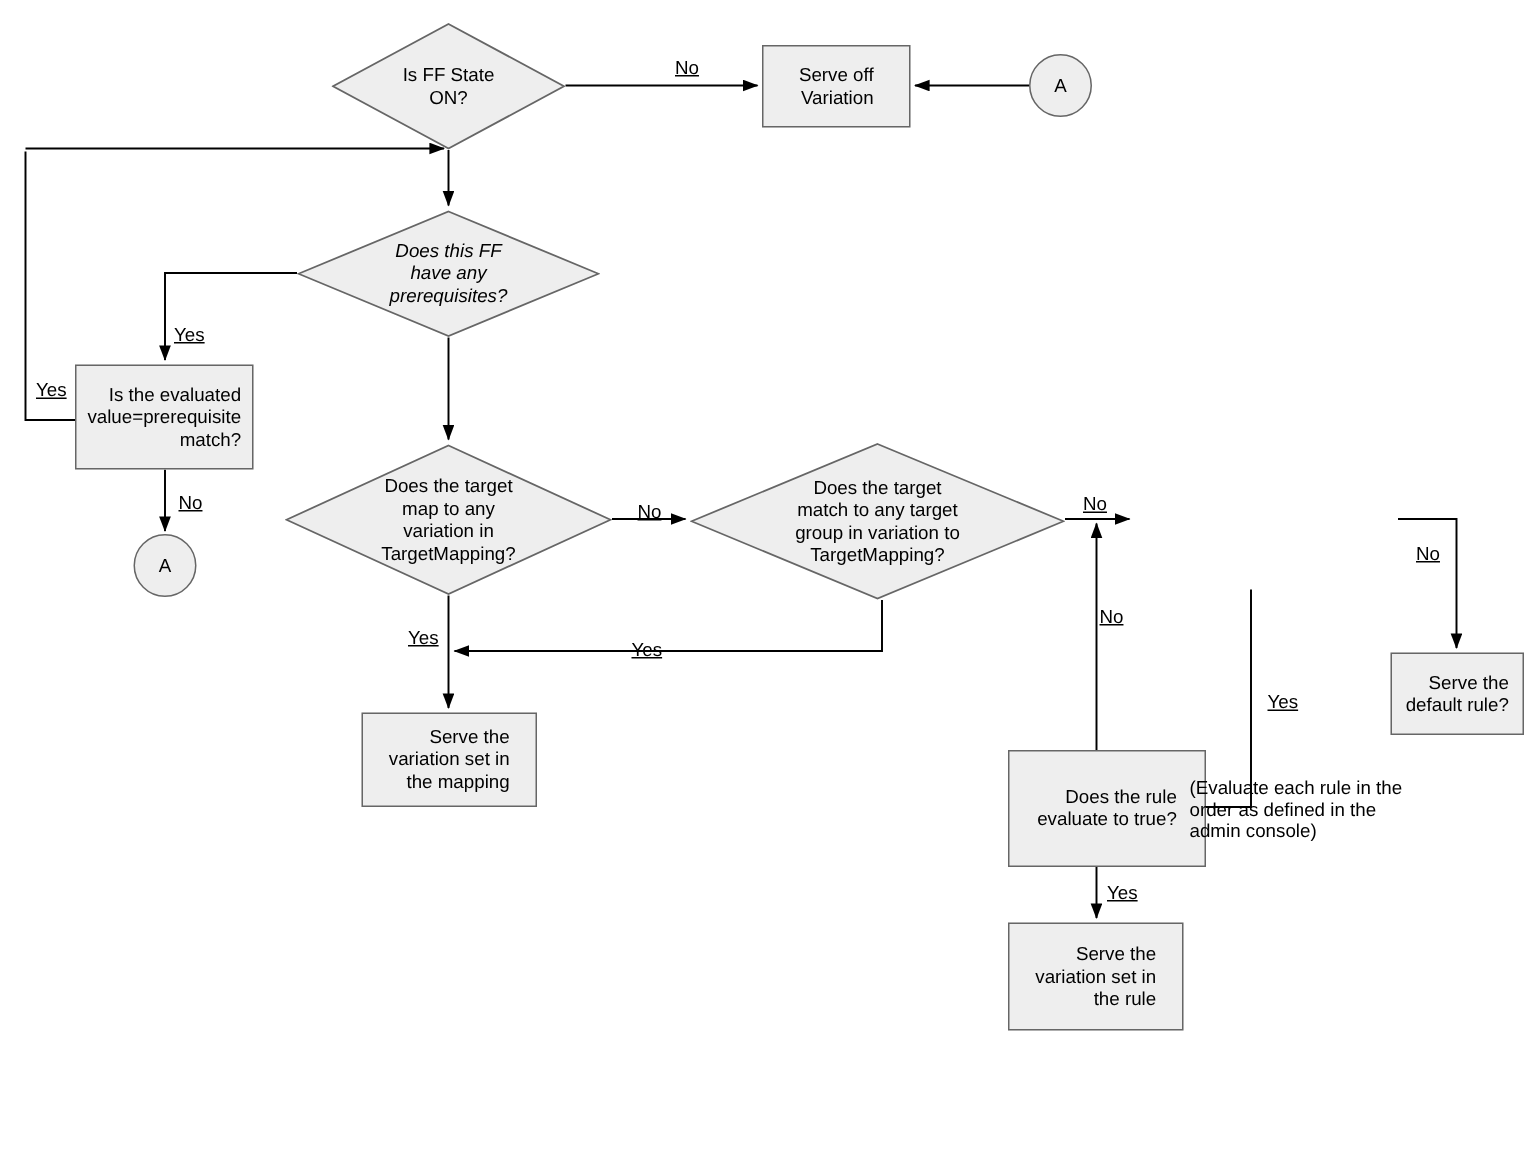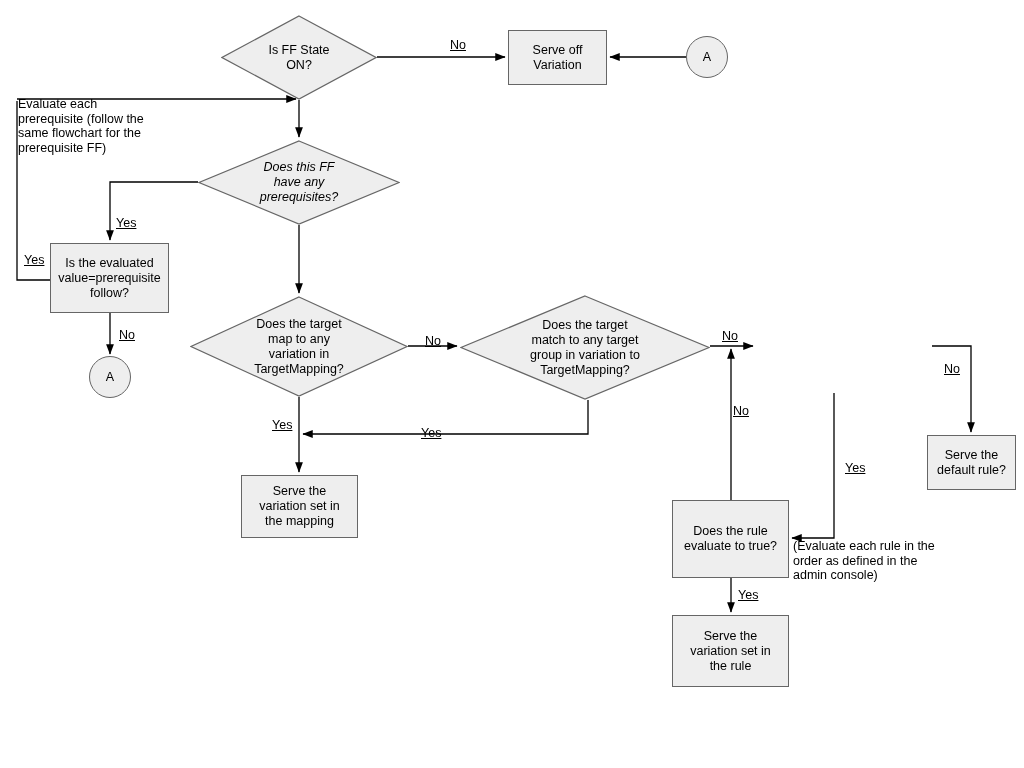--- a/index.html
+++ b/index.html
@@ -22,21 +22,21 @@
     width: 1024px;
     height: 768px;
     pointer-events: none;
   }
   .node {
     position: absolute;
     box-sizing: border-box;
     display: flex;
     align-items: center;
     justify-content: center;
-    text-align: center;
+    text-align: right;
     color: #000000;
     font-size: 12.5px;
     line-height: 15px;
   }
   .box {
     background: #eeeeee;
     border: 1px solid #666666;
   }
   .circle {
     background: #eeeeee;
@@ -140,38 +140,34 @@
 
   <div class="node box" style="left:508px; top:30px; width:99px; height:55px;">
     <span style="white-space: pre-line;">Serve off
 Variation</span>
   </div>
 
   <div class="node circle" style="left:686px; top:36px; width:42px; height:42px;">
     <span>A</span>
   </div>
 
-  <div class="note" style="left:18px; top:97px; width:190px;">Evaluate each
-prerequisite (follow the
-same flowchart for the
-prerequisite FF)</div>
 
   <div class="diamond-wrap" style="left:198px; top:140px; width:202px; height:85px;">
     <svg width="202" height="85" viewBox="0 0 202 85" xmlns="http://www.w3.org/2000/svg">
       <polygon points="101,1 201,42.5 101,84 1,42.5" fill="#eeeeee" stroke="#666666" stroke-width="1.2"></polygon>
     </svg>
     <div class="diamond-label" style="white-space: pre-line; font-style: italic;">Does this FF
 have any
 prerequisites?</div>
   </div>
 
   <div class="node box" style="left:50px; top:243px; width:119px; height:70px;">
     <span style="white-space: pre-line;">Is the evaluated
 value=prerequisite
-follow?</span>
+match?</span>
   </div>
 
   <div class="node circle" style="left:89px; top:356px; width:42px; height:42px;">
     <span>A</span>
   </div>
 
   <div class="diamond-wrap" style="left:190px; top:296px; width:218px; height:101px;">
     <svg width="218" height="101" viewBox="0 0 218 101" xmlns="http://www.w3.org/2000/svg">
       <polygon points="109,1 217,50.5 109,100 1,50.5" fill="#eeeeee" stroke="#666666" stroke-width="1.2"></polygon>
     </svg>
@@ -196,32 +192,32 @@
     <span style="white-space: pre-line;">Serve the
 variation set in
 the mapping</span>
   </div>
 
   <div class="node box" style="left:927px; top:435px; width:89px; height:55px;">
     <span style="white-space: pre-line;">Serve the
 default rule?</span>
   </div>
 
-  <div class="node box" style="left:672px; top:500px; width:117px; height:78px;">
+  <div class="node box" style="left:672px; top:500px; width:132px; height:78px;">
     <span style="white-space: pre-line;">Does the rule
 evaluate to true?</span>
   </div>
 
   <div class="node box" style="left:672px; top:615px; width:117px; height:72px;">
     <span style="white-space: pre-line;">Serve the
 variation set in
 the rule</span>
   </div>
 
-  <div class="note" style="left:793px; top:539px; width:150px;">(Evaluate each rule in the
+  <div class="note" style="left:793px; top:518px; width:150px;">(Evaluate each rule in the
 order as defined in the
 admin console)</div>
 
   <div class="edge-label" style="left:450px; top:38px;">No</div>
 
   <div class="edge-label" style="left:116px; top:216px;">Yes</div>
 
   <div class="edge-label" style="left:24px; top:253px;">Yes</div>
 
   <div class="edge-label" style="left:119px; top:328px;">No</div>

